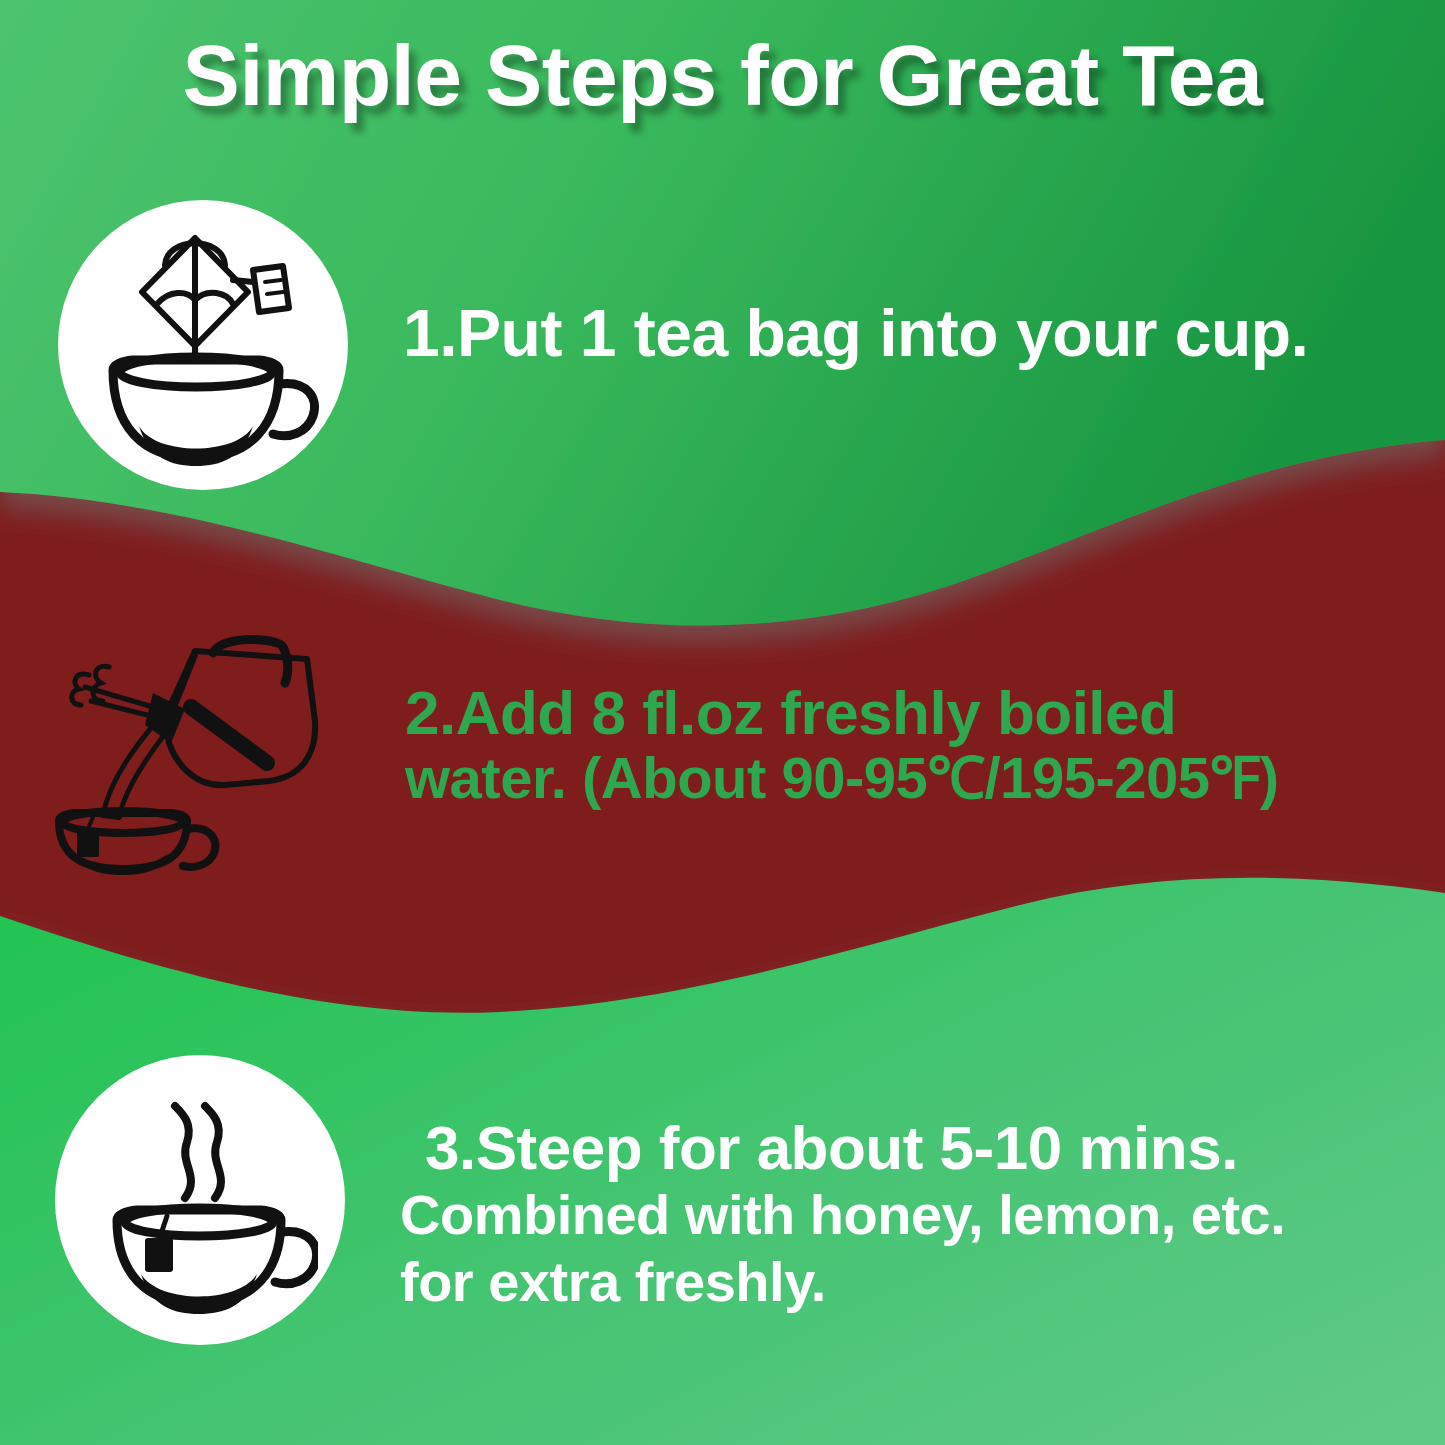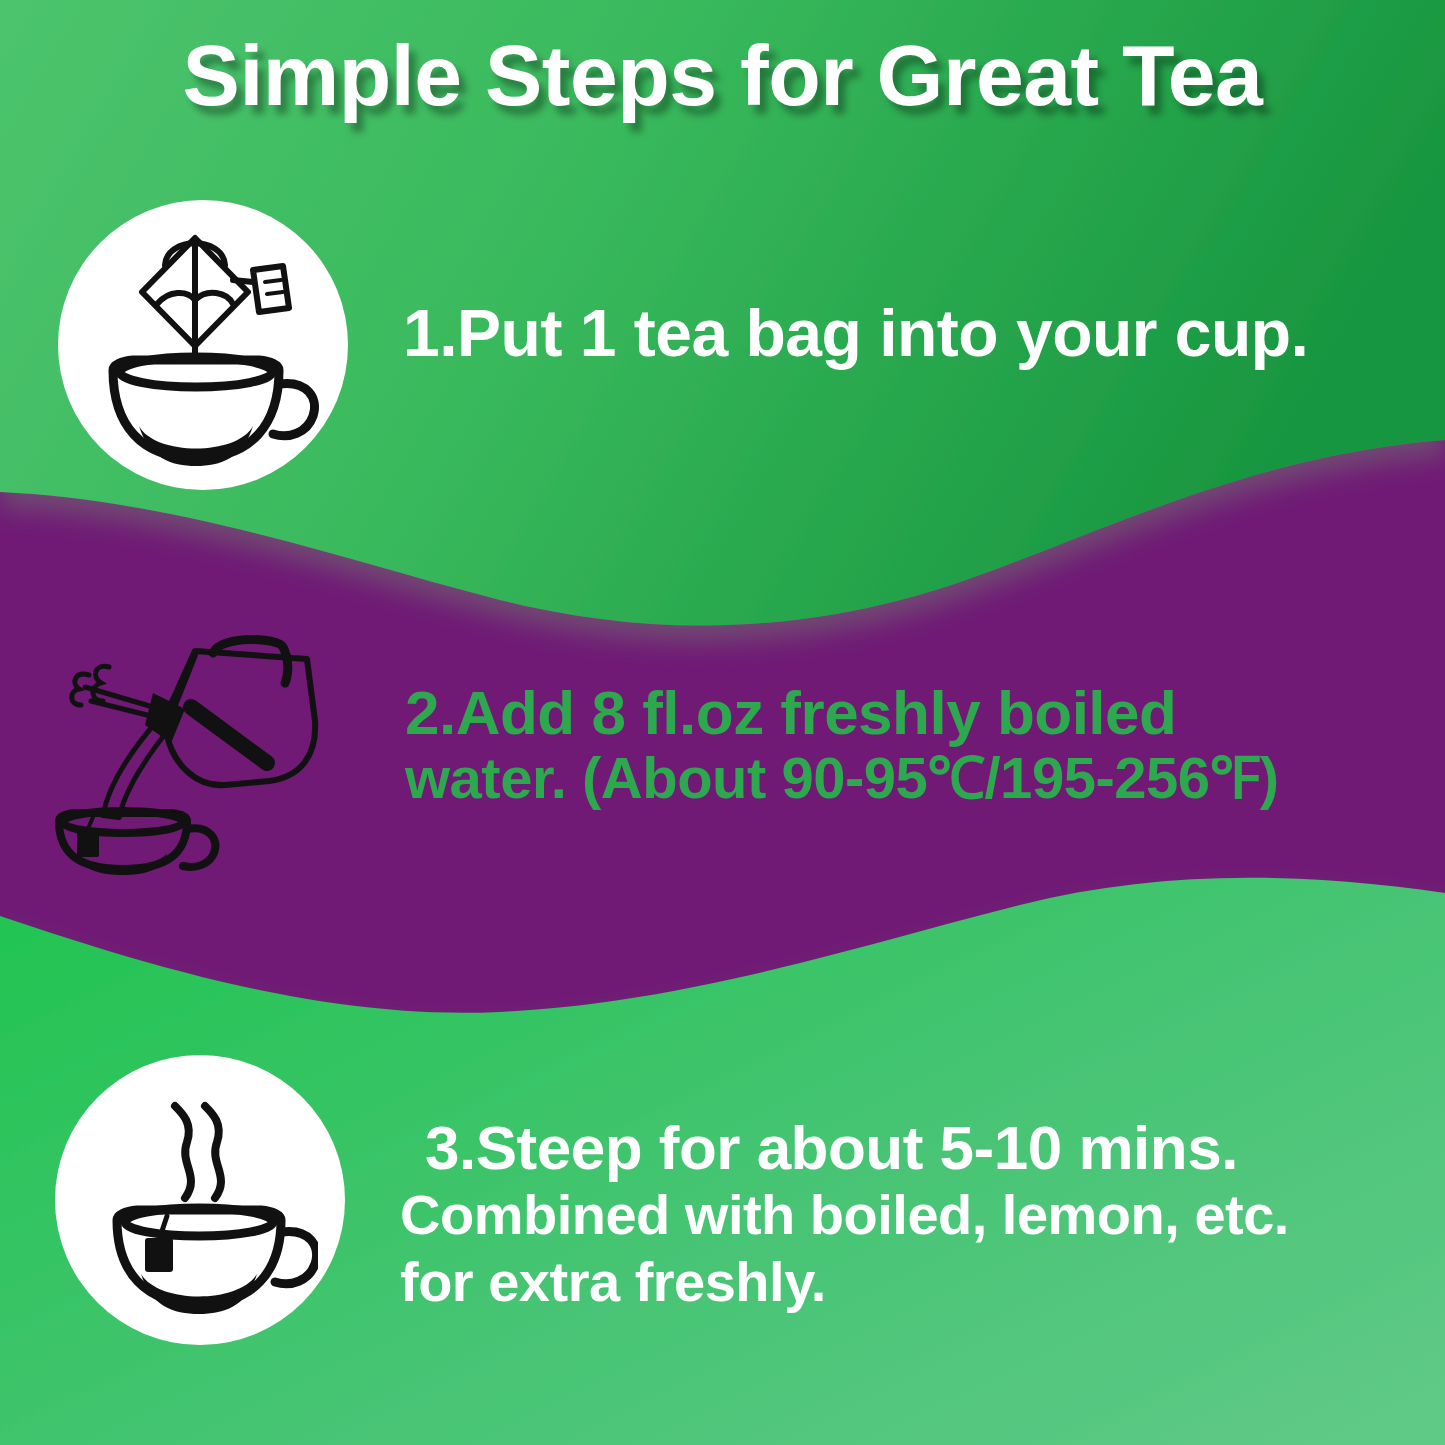--- a/index.html
+++ b/index.html
@@ -9,21 +9,21 @@
     height:1445px;
     background:#ffffff;
     font-family:"Liberation Sans", sans-serif;
     overflow:hidden;
   }
 
   #stage {
     position:relative;
     width:1445px;
     height:1445px;
-    background:#701a75;
+    background:#7f1d1d;
     overflow:hidden;
   }
 
   
   #bg-waves {
     position:absolute;
     inset:0;
     width:1445px;
     height:1445px;
     z-index:0;
@@ -258,21 +258,21 @@
           <path d="M48,192 L42,206" stroke-width="4"></path>
         </g>
         <rect x="32" y="206" width="22" height="26" rx="2" fill="#111111"></rect>
         <path d="M30,228 C42,246 110,246 122,228
                  C116,246 100,250 78,250
                  C56,250 38,246 30,228 Z" fill="#111111"></path>
       </svg>
     </div>
     <div class="step-text">
       <span class="line t2">2.Add 8 fl.oz freshly boiled</span>
-      <span class="line t2 small">water. (About 90-95℃/195-256℉)</span>
+      <span class="line t2 small">water. (About 90-95℃/195-205℉)</span>
     </div>
   </div>
 
   <div class="step-row" id="step-3">
     <div class="icon-slot">
       <div class="icon-disc"></div>
       <svg class="icon-art" width="235" height="240" viewBox="0 0 235 240" xmlns="http://www.w3.org/2000/svg">
 
         <g fill="none" stroke="#111111" stroke-width="8" stroke-linecap="round">
           <path d="M102,118 C118,96 96,84 104,62 C110,44 100,34 92,26"></path>
@@ -294,18 +294,18 @@
         </g>
         <rect x="62" y="158" width="28" height="34" rx="3" fill="#111111"></rect>
 
         <path d="M58,194 C76,224 156,224 174,194
                  C164,226 142,234 116,234
                  C90,234 68,226 58,194 Z" fill="#111111"></path>
       </svg>
     </div>
     <div class="step-text">
       <span class="line t3a">3.Steep for about 5-10 mins.</span>
-      <span class="line t3b">Combined with boiled, lemon, etc.</span>
+      <span class="line t3b">Combined with honey, lemon, etc.</span>
       <span class="line t3b">for extra freshly.</span>
     </div>
   </div>
 
 </div>
 
 </body></html>

